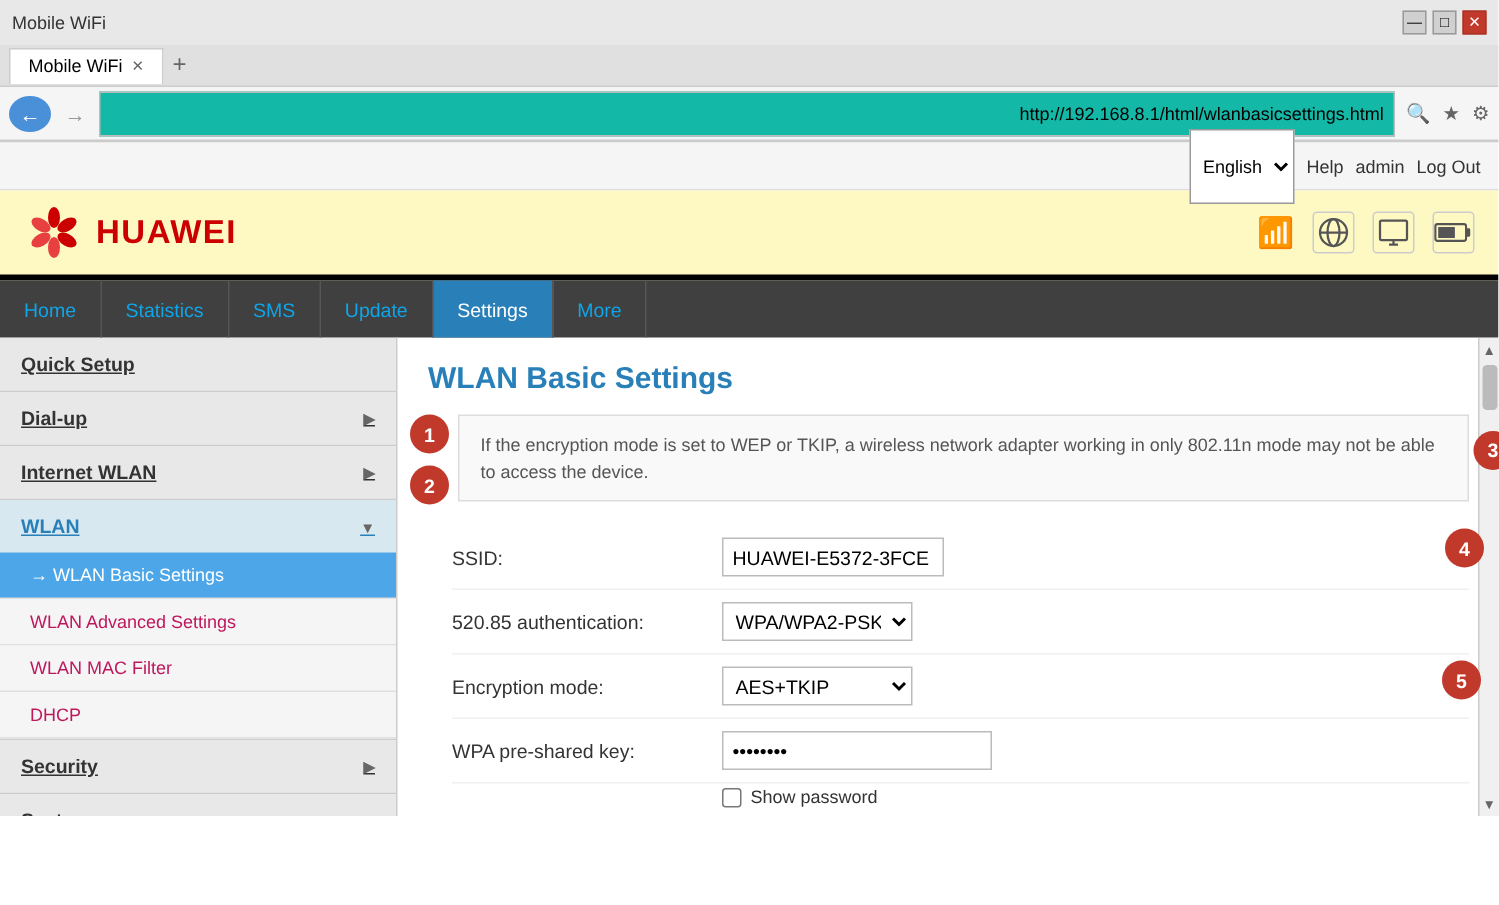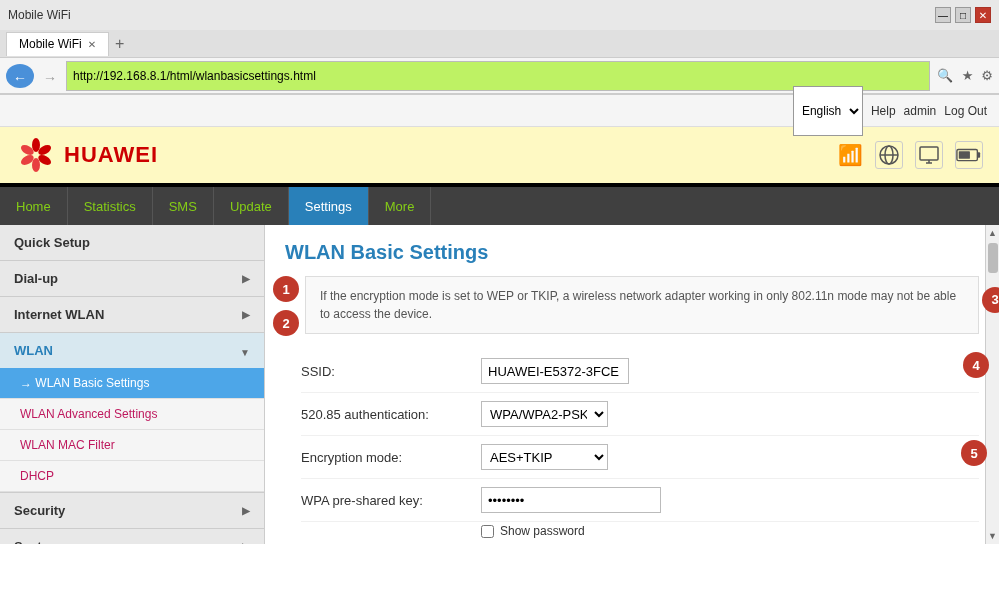--- a/index.html
+++ b/index.html
@@ -8,51 +8,51 @@
     
     .browser-chrome { background: #f0f0f0; border-bottom: 1px solid #ccc; }
     .title-bar { display: flex; align-items: center; justify-content: space-between; padding: 4px 8px; background: #e8e8e8; height: 30px; }
     .title-bar-controls { display: flex; gap: 4px; }
     .title-bar-btn { width: 16px; height: 16px; border: 1px solid #999; display: flex; align-items: center; justify-content: center; font-size: 10px; cursor: pointer; background: #d0d0d0; }
     .title-bar-btn.close { background: #c0392b; color: white; border-color: #a93226; }
 
     .nav-bar { display: flex; align-items: center; padding: 4px 6px; gap: 4px; background: #f5f5f5; border-bottom: 1px solid #ccc; height: 36px; }
     .nav-back { width: 28px; height: 24px; background: #4a90d9; border-radius: 50%; display: flex; align-items: center; justify-content: center; color: white; font-size: 14px; cursor: pointer; }
     .nav-forward { width: 24px; height: 24px; display: flex; align-items: center; justify-content: center; color: #999; font-size: 14px; cursor: pointer; }
-    .address-bar { flex: 1; height: 30px; border: 1px solid #bbb; padding: 0 6px; font-size: 12px; background: #bef264; }
+    .address-bar { flex: 1; height: 30px; border: 1px solid #bbb; padding: 0 6px; font-size: 12px; background: #14b8a6; text-align: right; }
     .tab-bar { display: flex; align-items: center; padding: 0 6px; background: #e0e0e0; border-bottom: 1px solid #ccc; height: 28px; }
     .tab { display: flex; align-items: center; gap: 6px; padding: 0 12px; height: 24px; background: #f5f5f5; border: 1px solid #ccc; border-bottom: none; font-size: 12px; margin-right: 2px; }
     .tab.active { background: white; }
     .tab-close { font-size: 10px; color: #666; cursor: pointer; }
 
     
     .top-nav-right { display: flex; align-items: center; justify-content: flex-end; gap: 8px; padding: 4px 12px; background: #f5f5f5; border-bottom: 1px solid #ddd; height: 32px; }
     .lang-select { border: 1px solid #999; padding: 16px 4px; font-size: 12px; background: white; }
     .top-nav-link { font-size: 12px; color: #333; cursor: pointer; }
 
     
     .huawei-header { display: flex; align-items: center; justify-content: space-between; padding: 8px 16px; background: #fef9c3; border-bottom: 4px solid #000000; height: 60px; }
     .huawei-logo { display: flex; align-items: center; gap: 8px; }
     .logo-icon { width: 40px; height: 36px; }
     .logo-text { font-size: 22px; font-weight: bold; color: #cc0000; letter-spacing: 1px; }
     .header-icons { display: flex; align-items: center; gap: 12px; }
     .header-icon { width: 28px; height: 28px; display: flex; align-items: center; justify-content: center; color: #555; font-size: 18px; border: 1px solid #ccc; border-radius: 3px; }
 
     
     .main-nav { display: flex; align-items: center; background: #404040; height: 38px; }
-    .nav-item { padding: 0 16px; height: 38px; display: flex; align-items: center; color: #84cc16; font-size: 13px; cursor: pointer; border-right: 1px solid #555; }
+    .nav-item { padding: 0 16px; height: 38px; display: flex; align-items: center; color: #0ea5e9; font-size: 13px; cursor: pointer; border-right: 1px solid #555; }
     .nav-item.active { background: #2980b9; color: white; }
 
     
     .main-layout { display: flex; height: calc(603px - 30px - 36px - 28px - 32px - 60px - 38px); }
 
     
     .sidebar { width: 265px; background: #f0f0f0; border-right: 1px solid #ccc; overflow-y: auto; flex-shrink: 0; }
     .sidebar-section { border-bottom: 1px solid #ccc; }
-    .sidebar-header { display: flex; align-items: center; justify-content: space-between; padding: 10px 14px; font-size: 13px; font-weight: bold; color: #333; background: #e8e8e8; cursor: pointer; }
+    .sidebar-header { display: flex; align-items: center; justify-content: space-between; padding: 10px 14px; font-size: 13px; font-weight: bold; color: #333; background: #e8e8e8; cursor: pointer; text-decoration: underline; }
     .sidebar-arrow { font-size: 10px; color: #666; }
     .sidebar-item { padding: 8px 14px 8px 20px; font-size: 12px; color: #be185d; cursor: pointer; border-bottom: 1px solid #e0e0e0; background: #f5f5f5; }
     .sidebar-item.active { background: #4da6e8; color: white; }
     .sidebar-item.active::before { content: '→ '; }
 
     
     .content { flex: 1; padding: 16px 20px; overflow-y: auto; background: white; position: relative; }
     .page-title { font-size: 20px; color: #2980b9; font-weight: bold; margin-bottom: 12px; }
     .notice-box { background: #f9f9f9; border: 1px solid #ddd; padding: 10px 14px; margin-bottom: 16px; font-size: 12px; color: #555; line-height: 1.5; }
     .form-row { display: flex; align-items: center; padding: 8px 0; border-bottom: 1px solid #f0f0f0; }

